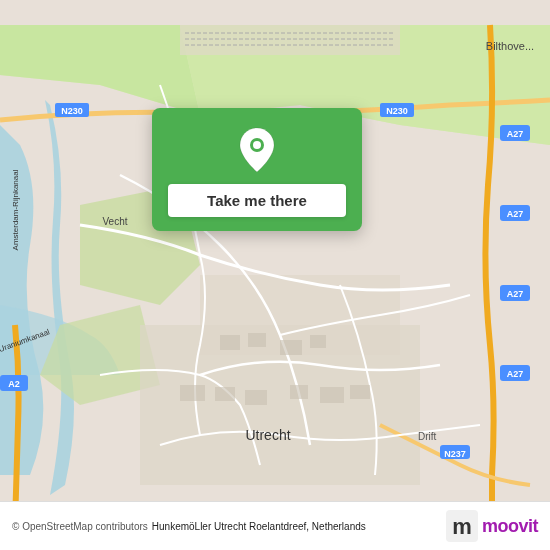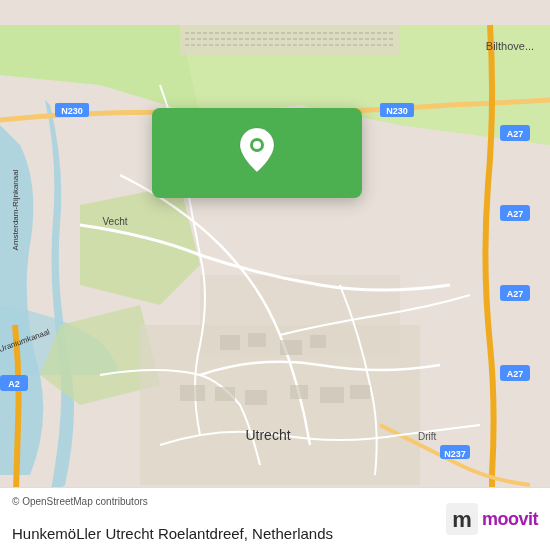--- a/index.html
+++ b/index.html
@@ -73,31 +73,31 @@
       border-top: 1px solid #ddd;
       padding: 8px 12px;
       display: flex;
       align-items: center;
       justify-content: space-between;
       z-index: 20;
     }
 
     #bottom-left {
       display: flex;
-      flex-direction: column;
-      gap: 18px;
+      flex-direction: row;
+      gap: 4px;
     }
 
     #osm-attribution {
       font-size: 10px;
       color: #555;
     }
 
     #location-name {
-      font-size: 15px;
+      font-size: 10px;
       color: #222;
       font-weight: 500;
     }
 
     #moovit-logo {
       display: flex;
       align-items: center;
       gap: 4px;
     }
 
@@ -210,20 +210,21 @@
   </svg>
 
   <div id="popup-card">
 
     <svg id="popup-pin" viewBox="0 0 40 48" xmlns="http://www.w3.org/2000/svg">
       <path d="M20 2 C10.6,2 3,9.6 3,19 C3,31.5 20,46 20,46 C20,46 37,31.5 37,19 C37,9.6 29.4,2 20,2 Z" fill="white" stroke="rgba(0,0,0,0.1)" stroke-width="1"></path>
       <circle cx="20" cy="19" r="7" fill="#4CAF50"></circle>
       <circle cx="20" cy="19" r="4" fill="white"></circle>
     </svg>
 
+    <button id="popup-button">Take me there</button>
   </div>
 
   <div id="bottom-bar">
     <div id="bottom-left">
       <span id="osm-attribution">© OpenStreetMap contributors</span>
       <span id="location-name">HunkemöLler Utrecht Roelantdreef, Netherlands</span>
     </div>
     <div id="moovit-logo">
       <svg id="moovit-m" viewBox="0 0 32 32" xmlns="http://www.w3.org/2000/svg">
         <rect width="32" height="32" rx="4" fill="#f0f0f0"></rect>

